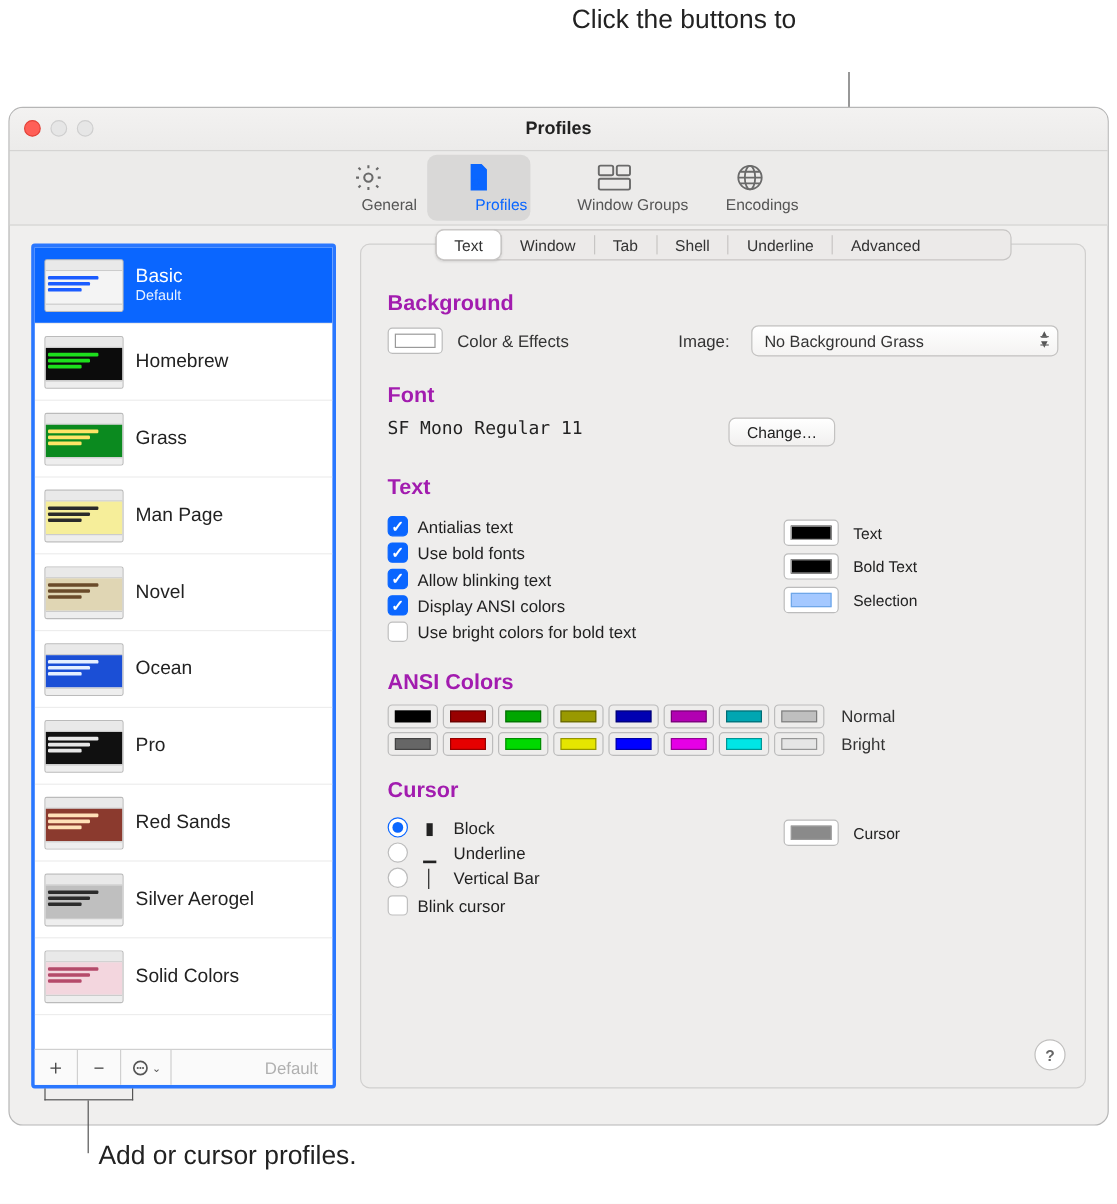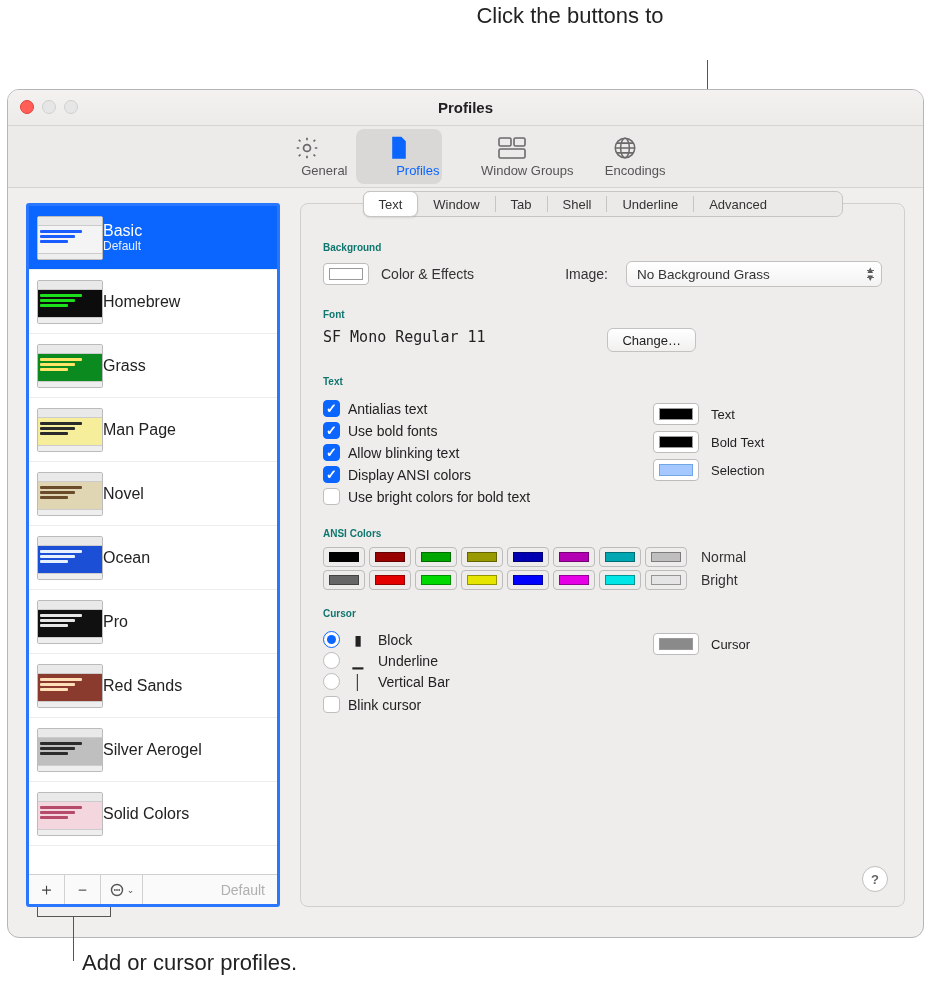--- a/index.html
+++ b/index.html
@@ -74,21 +74,21 @@
   }
   .profile-item.selected { background:#0a66ff; color:#fff; }
   .thumb {
     width:66px; height:44px; border:1px solid #bbb; border-radius:2px;
     position:relative; overflow:hidden; flex:0 0 auto; background:#fafafa;
   }
   .thumb .t-title { position:absolute; top:0; left:0; right:0; height:9px; background:#e9e9e9; border-bottom:1px solid #ccc;}
   .thumb .t-body  { position:absolute; top:9px; left:0; right:0; bottom:6px; padding:2px;}
   .thumb .t-foot  { position:absolute; bottom:0; left:0; right:0; height:6px; background:#eee; border-top:1px solid #ccc;}
   .thumb .t-line  { height:3px; margin:2px 0; border-radius:1px;}
-  .profile-name { font-size:16px; line-height:1.1; }
+  .profile-name { margin-left:10px; font-size:16px; line-height:1.1; }
   .profile-sub  { font-size:12px; opacity:.9; }
 
   .sidebar-footer {
     position:absolute; bottom:0; left:0; right:0; height:30px;
     display:flex; border-top:1px solid #d0d0d0; background:#fafafa;
   }
   .sf-btn { width:36px; display:flex; align-items:center; justify-content:center; border-right:1px solid #d0d0d0; font-size:17px; color:#444;}
   .sf-more{ width:42px; display:flex; align-items:center; justify-content:center; border-right:1px solid #d0d0d0; gap:2px;}
   .sf-spacer{flex:1;}
   .sf-default{ padding:0 12px; display:flex; align-items:center; color:#b0b0b0; font-size:14px; }
@@ -102,21 +102,21 @@
     position:relative; top:-13px; margin:0 auto; width:480px; height:26px;
     display:flex; background:#eceae9; border:1px solid #c7c5c4; border-radius:7px;
     font-size:13px;
   }
   .seg .seg-item{
      flex:0 0 auto; padding:0 15px; display:flex; align-items:center; justify-content:center; position:relative; color:#333;
   }
   .seg .sep{ width:1px; background:#c7c5c4; margin:4px 0;}
   .seg .seg-item.selected{ background:#fff; border:1px solid #c7c5c4; border-radius:7px; margin:-1px; box-shadow:0 1px 2px rgba(0,0,0,.1); font-weight:500;}
 
-  .section-h { font-weight:600; font-size:10px; color:#0f766e; margin:12px 0 8px; }
+  .section-h { font-weight:600; font-size:18px; color:#a21caf; margin:12px 0 8px; }
   .row { display:flex; align-items:center; gap:12px; margin:4px 0;}
   .swatch {
     width:46px; height:22px; border:1px solid #bcbcbc; border-radius:4px; background:#fff;
     display:flex; align-items:center; justify-content:center;
   }
   .swatch .inner{ width:34px; height:12px; border:1px solid #9a9a9a;}
   .label { font-size:14px; color:#333; }
   .spacer{ flex:1; }
   .image-label{ font-size:14px; color:#333; margin-right:6px;}
   .popup {

